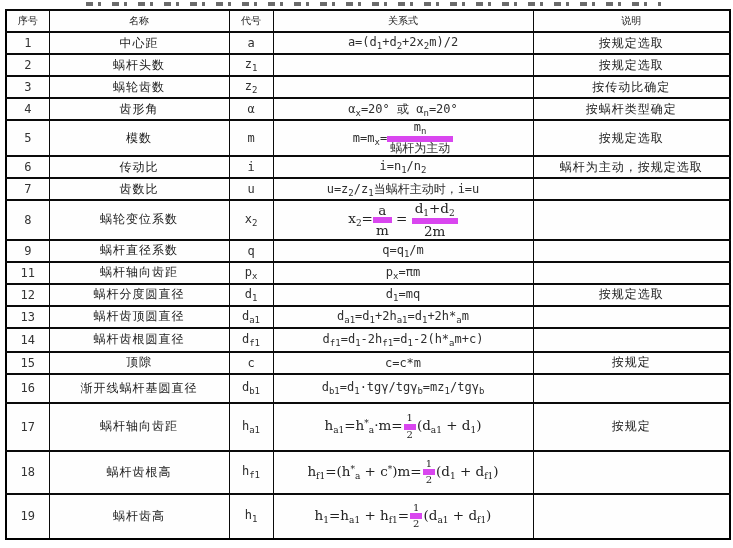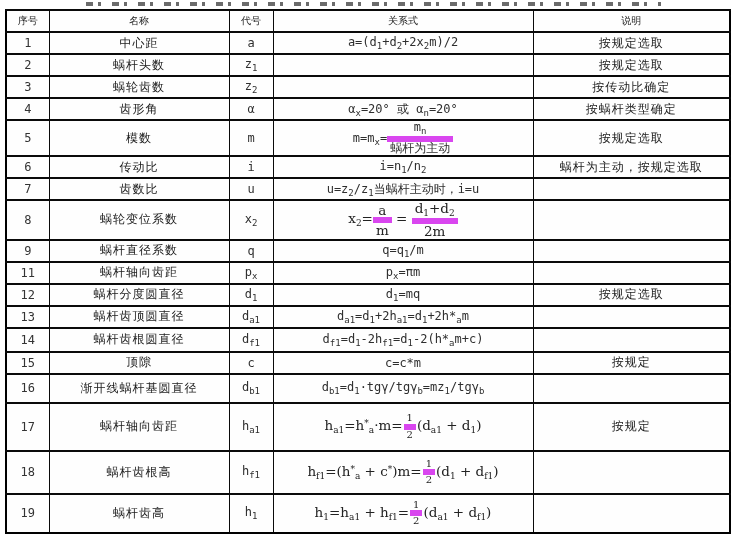--- a/index.html
+++ b/index.html
@@ -191,21 +191,21 @@
   </tr>
 
   <tr style="height: 43px; padding-left: 8px;">
     <td class="no">18</td>
     <td class="name">蜗杆齿根高</td>
     <td class="sym">h<sub>f1</sub></td>
     <td class="form eq">h<sub>f1</sub>=(h<sup>*</sup><sub>a</sub> + c<sup>*</sup>)m=<span class="frac sm"><span class="fn">1</span><span class="fd">2</span></span>(d<sub>1</sub> + d<sub>f1</sub>)</td>
     <td class="note"></td>
   </tr>
 
-  <tr style="height: 39px;">
+  <tr style="height: 45px;">
     <td class="no">19</td>
     <td class="name">蜗杆齿高</td>
     <td class="sym">h<sub>1</sub></td>
     <td class="form eq">h<sub>1</sub>=h<sub>a1</sub> + h<sub>f1</sub>=<span class="frac sm"><span class="fn">1</span><span class="fd">2</span></span>(d<sub>a1</sub> + d<sub>f1</sub>)</td>
     <td class="note"></td>
   </tr>
 </tbody>
 </table>
 
 </body></html>

